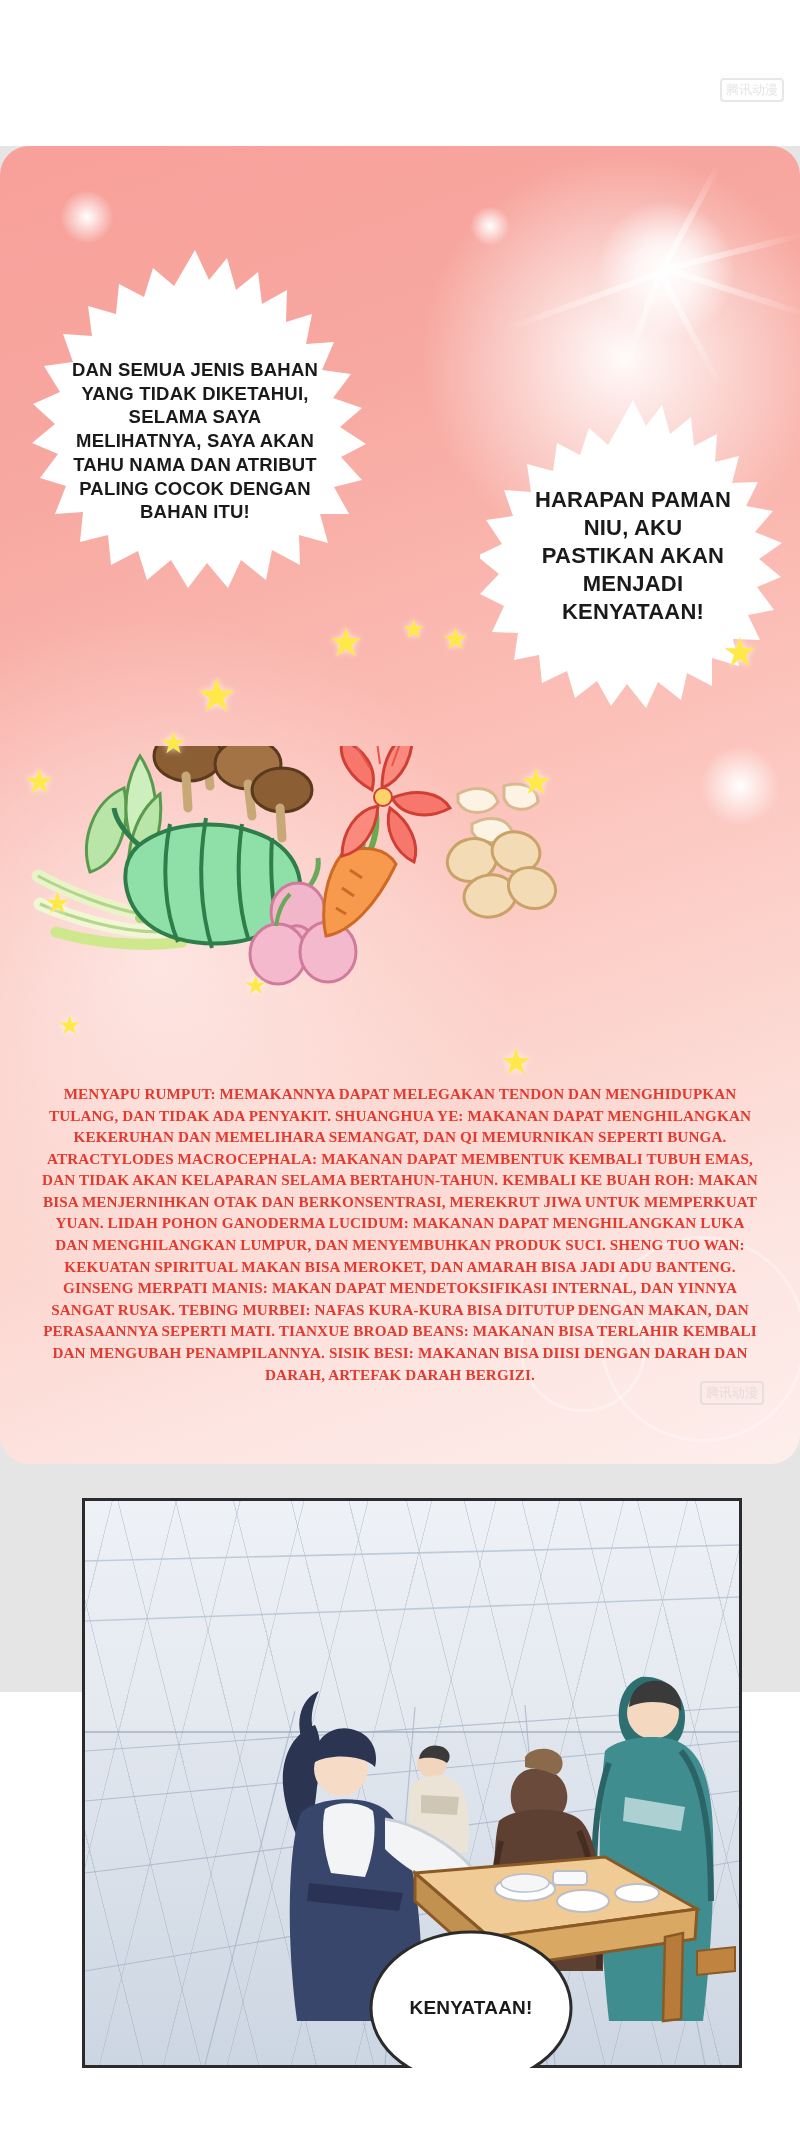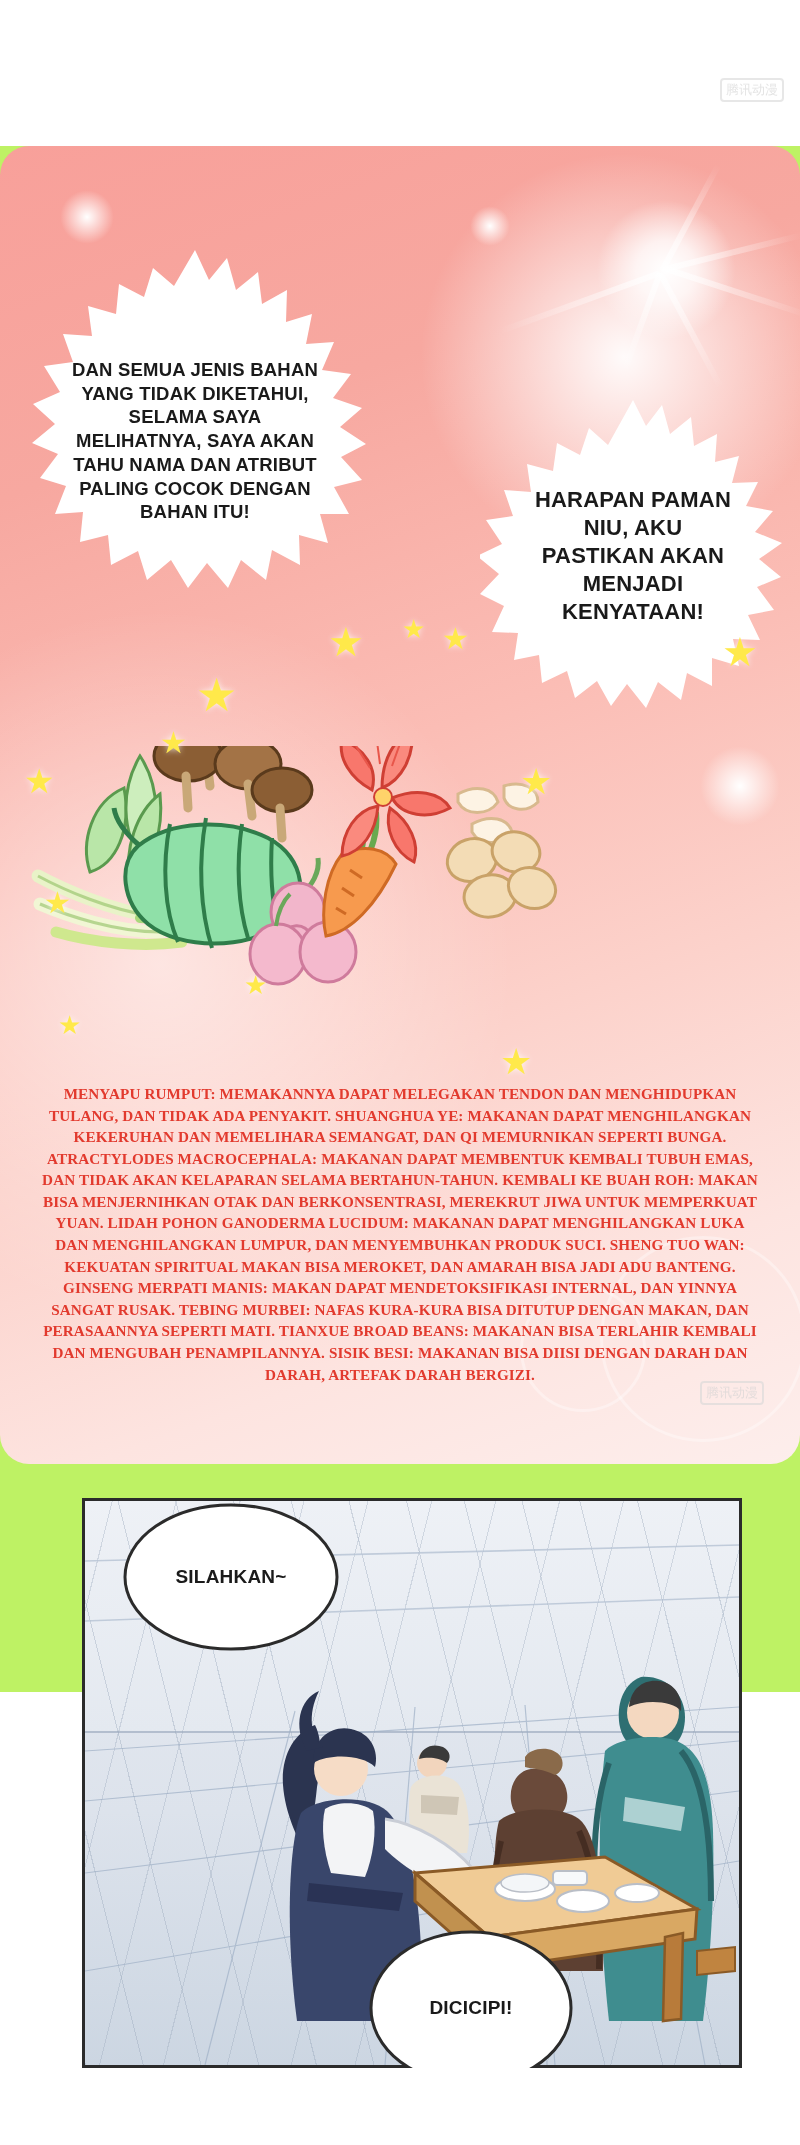--- a/index.html
+++ b/index.html
@@ -11,21 +11,21 @@
     width: 800px;
     height: 2145px;
     font-family: "Liberation Sans", sans-serif;
     position: relative;
     overflow: hidden;
   }
   .page {
     position: relative;
     width: 800px;
     height: 1692px;
-    background: #bef264;
+    background: #e5e5e5;
   }
 
   
   .panel-top {
     position: absolute;
     left: 0; top: 0;
     width: 800px; height: 146px;
     background: #ffffff;
     overflow: hidden;
   }
@@ -393,28 +393,22 @@
         <rect x="468" y="370" width="34" height="14" rx="4" fill="#f7f9fb" stroke="#b9bec7" stroke-width="2"></rect>
       </g>
 
       <g>
         <path d="M612 450 L650 446 L650 470 L612 474 Z" fill="#c08440" stroke="#8a5a26" stroke-width="2"></path>
       </g>
     </svg>
 
   </div>
 
-  <div class="bubble" style="left:122px; top:1502px; width:218px; height:150px;">
-    <svg width="218" height="150" viewBox="0 0 218 150">
-      <ellipse cx="109" cy="75" rx="106" ry="72" fill="#ffffff" stroke="#2b2b2b" stroke-width="3"></ellipse>
-    </svg>
-    <div class="txt" style="font-size:19px;">SILAHKAN~</div>
-  </div>
 
   <div class="bubble" style="left:368px; top:1928px; width:206px; height:160px;">
     <svg width="206" height="160" viewBox="0 0 206 160">
       <ellipse cx="103" cy="80" rx="100" ry="76" fill="#ffffff" stroke="#2b2b2b" stroke-width="3"></ellipse>
     </svg>
-    <div class="txt" style="font-size:19px;">DICICIPI!</div>
+    <div class="txt" style="font-size:19px;">KENYATAAN!</div>
   </div>
 
   <div class="panel-bottom-strip"></div>
 </div>
 
 </body></html>

